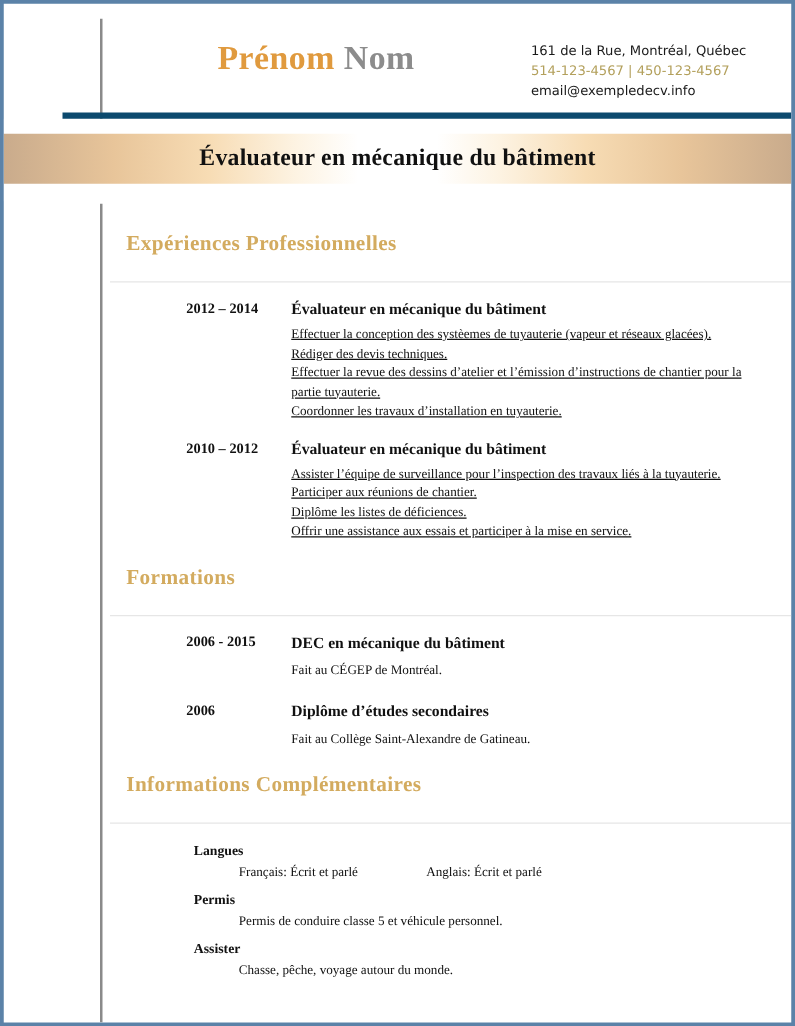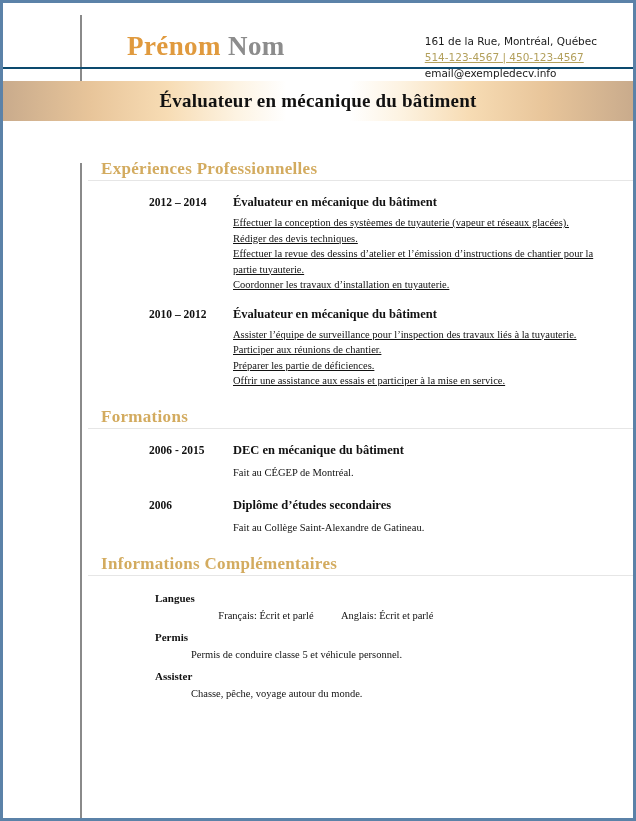--- a/index.html
+++ b/index.html
@@ -28,23 +28,24 @@
     left: 77px;
     width: 2px;
     background: #8a8a8a;
   }
   .vrule-header { top: 12px; height: 80px; }
   .vrule-body   { top: 160px; bottom: 0px; }
 
   
   .header {
     position: relative;
-    height: 66px;
+    height: 92px;
     box-sizing: border-box;
-    border-bottom: 2px solid #0c4a6e;
+    border-bottom: 5px solid #0c4a6e;
+    margin-left: 47px;
   }
   .name {
     position: absolute;
     left: 124px;
     top: 28px;
     font-size: 27px;
     font-weight: bold;
     letter-spacing: 0.4px;
     white-space: nowrap;
   }
@@ -54,21 +55,21 @@
   .contact {
     position: absolute;
     right: 36px;
     top: 30px;
     text-align: left;
     font-family: "DejaVu Sans", sans-serif;
     font-size: 10.5px;
     line-height: 16px;
     color: #1a1a1a;
   }
-  .contact .phones { color: #b3a05c; text-decoration: underline; }
+  .contact .phones { color: #b3a05c; }
 
   
   .banner-gap { height: 12px; background: #ffffff; }
   .banner {
     position: relative;
     height: 40px;
     background:
       linear-gradient(to right,
         #c9ab8c 0%,
         #e8c59a 14%,
@@ -92,21 +93,21 @@
     color: #111111;
     letter-spacing: 0.2px;
   }
   .banner-after { height: 14px; background: #ffffff; }
 
   
   .section-head {
     position: relative;
     margin-left: 85px;
     padding-left: 13px;
-    padding-bottom: 1px;
+    padding-bottom: 20px;
     border-bottom: 1px solid #e6e6e6;
     color: #d3ab5f;
     font-size: 17px;
     font-weight: bold;
     letter-spacing: 0.3px;
   }
 
   .entries { margin-top: 14px; }
 
   .entry { display: flex; margin-bottom: 4px; }
@@ -147,21 +148,21 @@
     font-weight: bold;
     color: #111;
   }
   .extra-detail {
     margin-left: 188px;
     margin-top: 6px;
     font-size: 10.5px;
     color: #111;
   }
   .extra-cols { display: flex; }
-  .extra-cols .col-a { width: 150px; flex: 0 0 150px; text-align: center; }
+  .extra-cols .col-a { width: 150px; flex: 0 0 150px; }
 </style>
 </head>
 <body>
 
 <div id="page">
 
   <div class="vrule vrule-header"></div>
   <div class="vrule vrule-body"></div>
 
   <div class="header">
@@ -199,21 +200,21 @@
         </div>
       </div>
 
       <div class="entry" style="margin-top:14px;">
         <div class="entry-date">2010 – 2012</div>
         <div class="entry-main">
           <div class="entry-title">Évaluateur en mécanique du bâtiment</div>
           <div class="entry-lines">
             <p class="justify">Assister l’équipe de surveillance pour l’inspection des travaux liés à la tuyauterie.</p>
             <p>Participer aux réunions de chantier.</p>
-            <p>Préparer les partie de déficiences.</p>
+            <p>Diplôme les listes de déficiences.</p>
             <p>Offrir une assistance aux essais et participer à la mise en service.</p>
           </div>
         </div>
       </div>
 
     </div>
   </div>
 
   <div style="margin-top:18px;">
     <div class="section-head">Formations</div>

